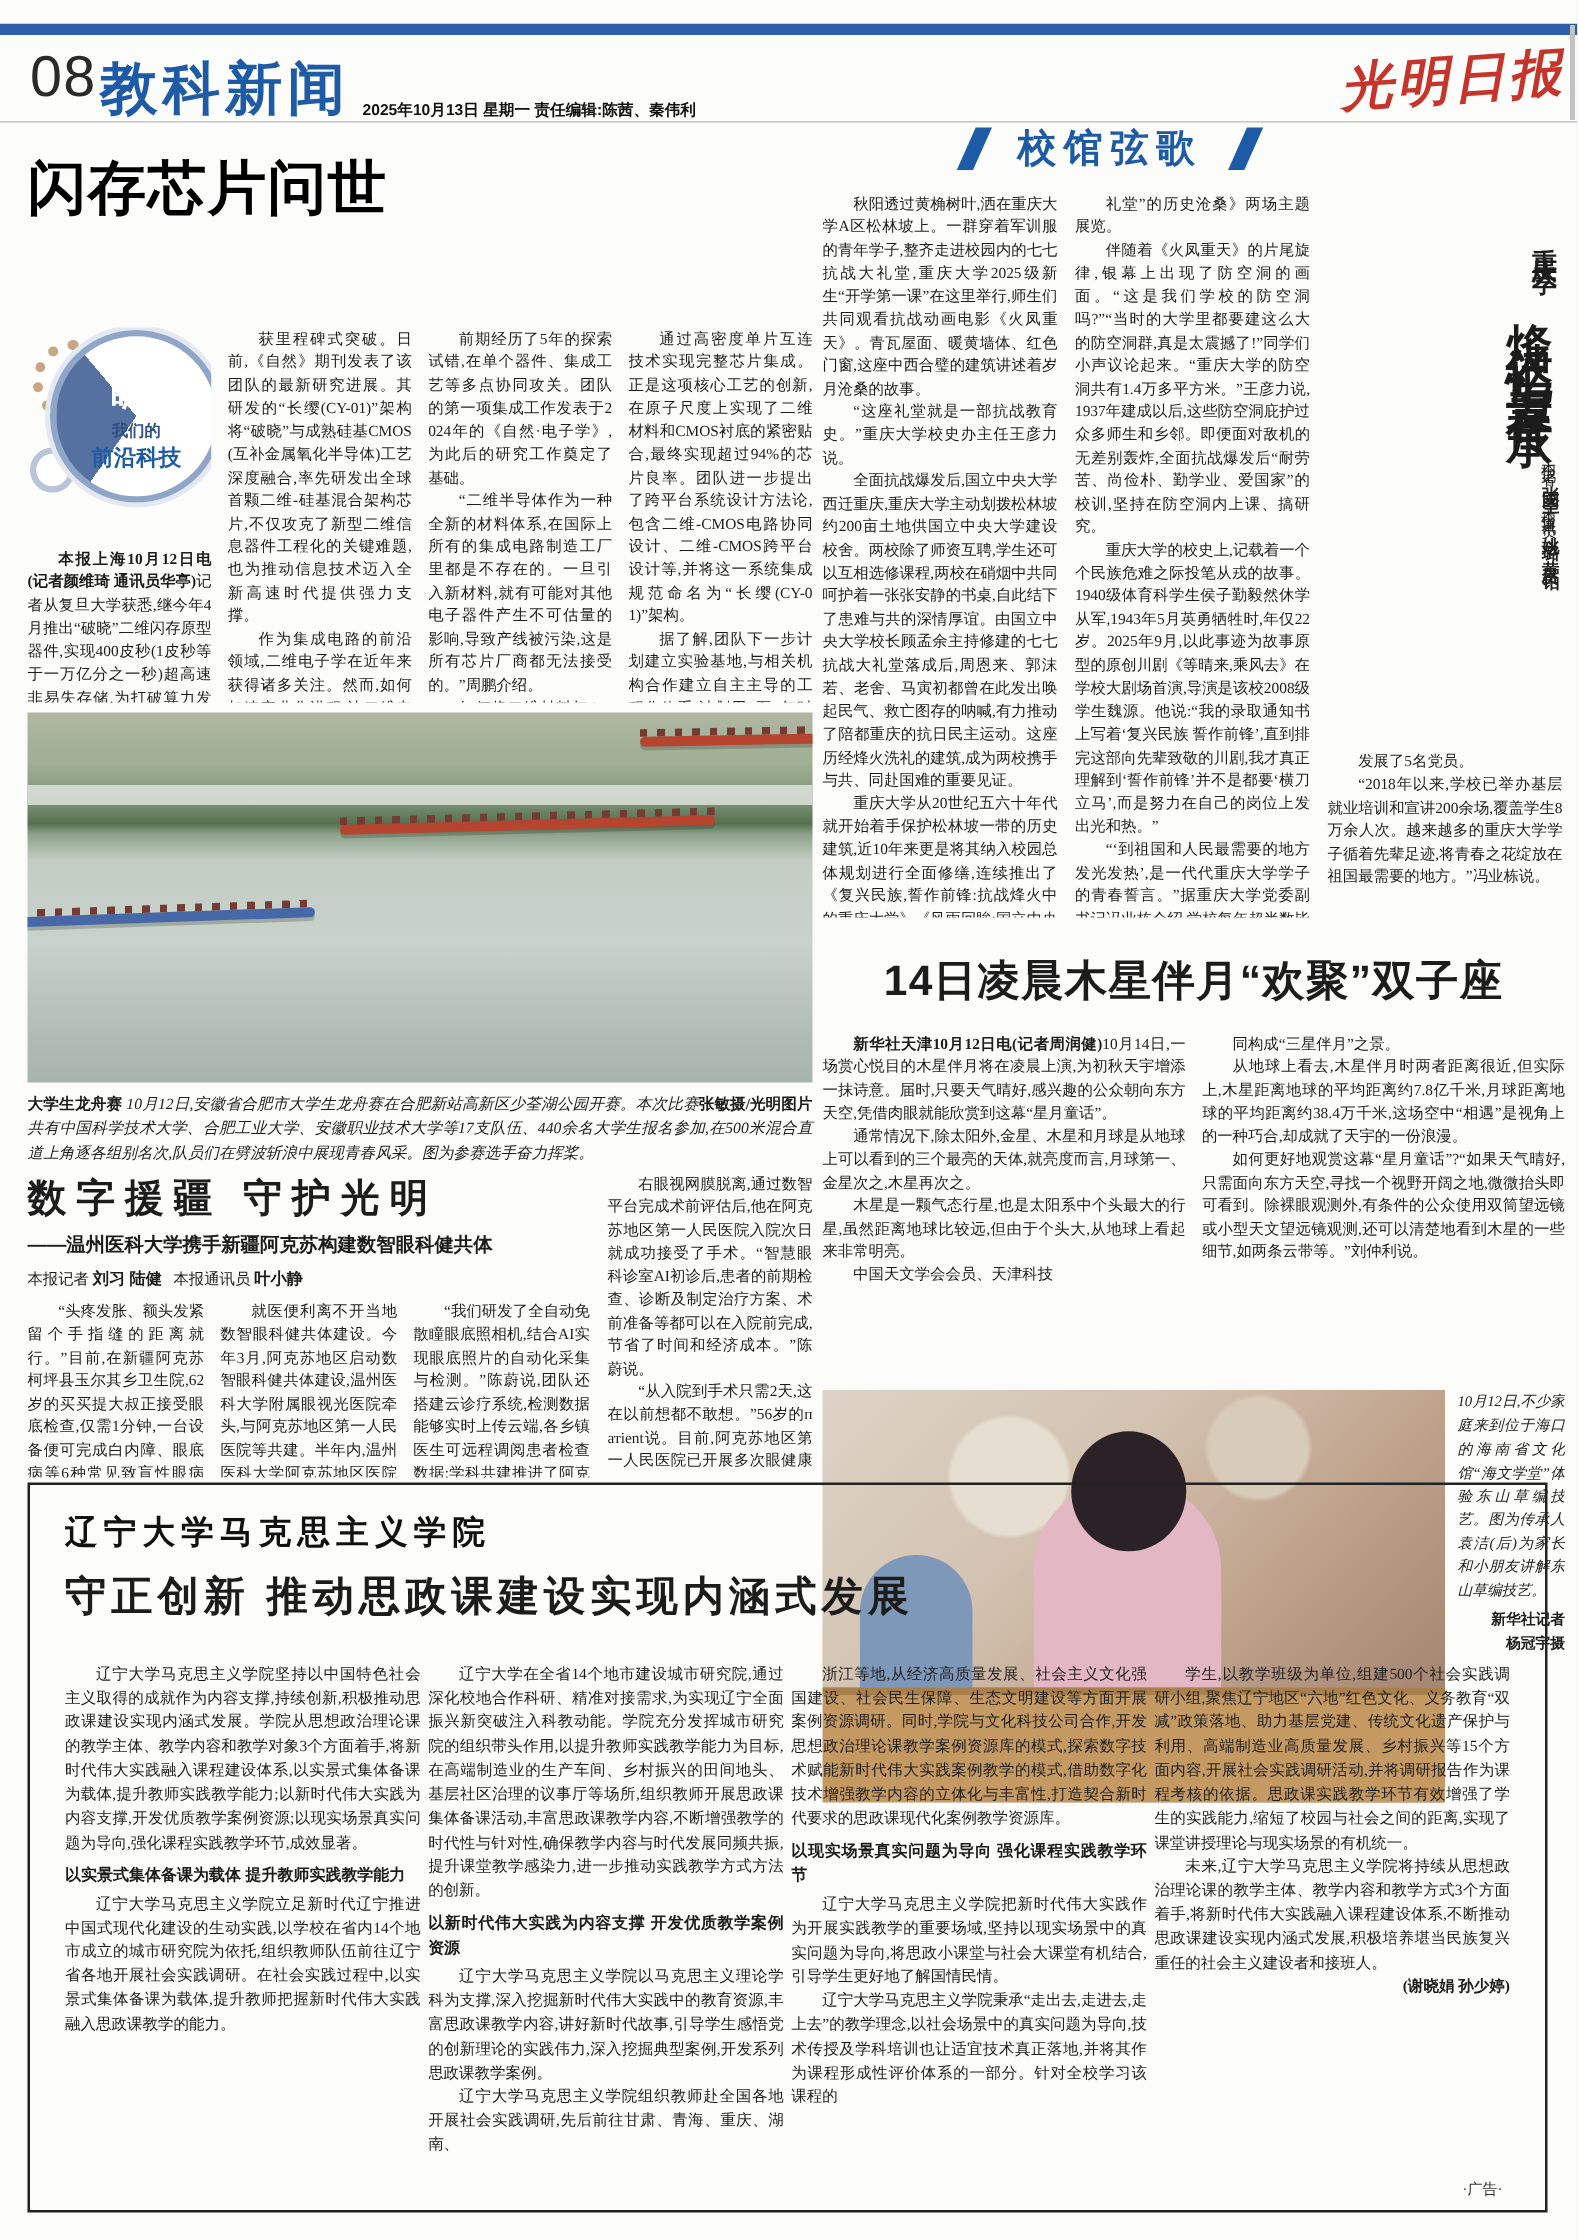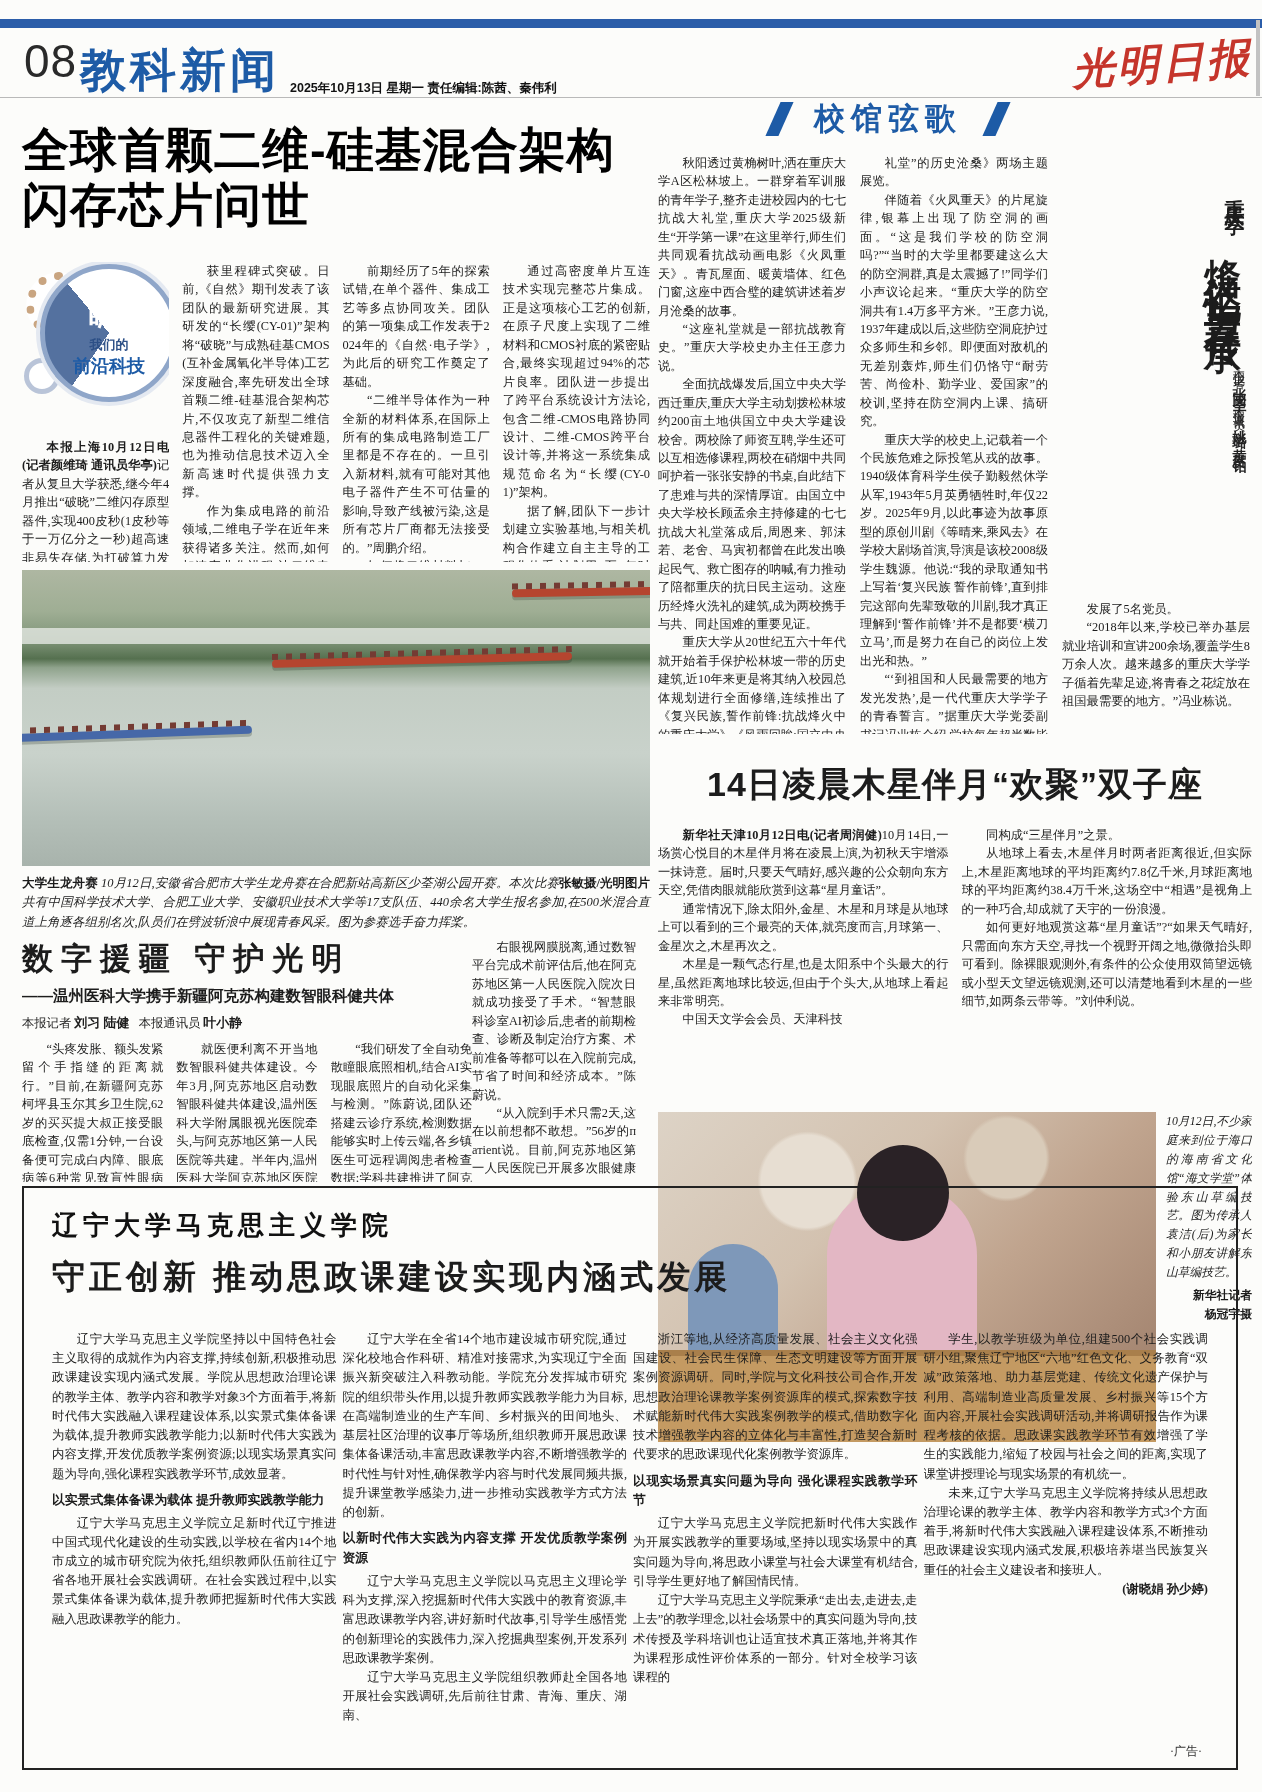--- a/index.html
+++ b/index.html
@@ -87,21 +87,21 @@
   .straw-table{position:absolute;left:0;bottom:0;width:100%;height:26%;background:#c49a62;
      border-top:6px solid #a97f4b;}
   .figure-pink{position:absolute;left:34%;top:22%;width:150px;height:220px;border-radius:70px 70px 20px 20px;
      background:#e3b7c4;}
   .figure-hair{position:absolute;left:40%;top:10%;width:92px;height:96px;border-radius:50%;background:#2a2226;}
   .figure-child{position:absolute;left:6%;top:40%;width:90px;height:150px;border-radius:45px 45px 10px 10px;background:#7e98b9;}
   .straw-cap{width:86px;overflow:hidden;font-size:11.8px;line-height:1.6;text-align:justify;
      word-break:break-all;font-style:italic;}
   .straw-cap .credit{font-style:normal;font-weight:bold;text-align:right;display:block;margin-top:4px;}
   
-  .eye{left:22px;top:938px;width:628px;height:240px;display:flex;}
+  .eye{left:22px;top:938px;width:628px;height:240px;display:flex;gap:14px;}
   .eye-left{width:450px;}
   .eye-h1{font-family:"Liberation Sans","DejaVu Sans",sans-serif;font-size:31px;font-weight:900;
      letter-spacing:8px;margin:0 0 6px;}
   .eye-h2{font-size:15.5px;font-weight:bold;margin:0 0 7px;font-family:"Liberation Sans","DejaVu Sans",sans-serif;}
   .eye-byline{font-size:12.3px;margin-bottom:8px;}
   .eye-byline b{font-size:13px;}
   .eye-cols{height:142px;}
   .eye-right{width:164px;overflow:hidden;font-size:12.3px;line-height:1.5;text-align:justify;word-break:break-all;}
   
   .ln{left:22px;top:1186px;width:1216px;height:584px;border:2px solid #222;box-sizing:border-box;
@@ -122,21 +122,20 @@
 
   <div class="abs topbar"></div>
   <div class="abs regmark"></div>
   <div class="abs pageno">08</div>
   <div class="abs section-title">教科新闻</div>
   <div class="abs dateline">2025年10月13日 星期一  责任编辑:陈茜、秦伟利</div>
   <div class="abs masthead">光明日报</div>
   <div class="abs head-rule"></div>
 
   <div class="abs chip-headline">
-    <div>全球首颗二维-硅基混合架构</div>
     <div>闪存芯片问世</div>
   </div>
   <div class="abs chip-cols cols">
     <div class="col">
       <div class="badge-wrap">
         <div class="badge-gear"></div>
         <div class="badge-gear2"></div>
         <div class="badge-circle">
           <div class="badge-qiao">瞧!</div>
           <div class="badge-l2">我们的</div>
@@ -181,21 +180,21 @@
     </div>
     <div class="xg-cols">
       <div class="xg-col">
           <p class="para">秋阳透过黄桷树叶,洒在重庆大学A区松林坡上。一群穿着军训服的青年学子,整齐走进校园内的七七抗战大礼堂,重庆大学2025级新生“开学第一课”在这里举行,师生们共同观看抗战动画电影《火凤重天》。青瓦屋面、暖黄墙体、红色门窗,这座中西合璧的建筑讲述着岁月沧桑的故事。</p>
           <p class="para">“这座礼堂就是一部抗战教育史。”重庆大学校史办主任王彦力说。</p>
           <p class="para">全面抗战爆发后,国立中央大学西迁重庆,重庆大学主动划拨松林坡约200亩土地供国立中央大学建设校舍。两校除了师资互聘,学生还可以互相选修课程,两校在硝烟中共同呵护着一张张安静的书桌,自此结下了患难与共的深情厚谊。由国立中央大学校长顾孟余主持修建的七七抗战大礼堂落成后,周恩来、郭沫若、老舍、马寅初都曾在此发出唤起民气、救亡图存的呐喊,有力推动了陪都重庆的抗日民主运动。这座历经烽火洗礼的建筑,成为两校携手与共、同赴国难的重要见证。</p>
           <p class="para">重庆大学从20世纪五六十年代就开始着手保护松林坡一带的历史建筑,近10年来更是将其纳入校园总体规划进行全面修缮,连续推出了《复兴民族,誓作前锋:抗战烽火中的重庆大学》《风雨回眸:国立中央大学西迁暨“七七抗战大</p>
         </div>
       <div class="xg-col">
           <p class="para">礼堂”的历史沧桑》两场主题展览。</p>
-          <p class="para">伴随着《火凤重天》的片尾旋律,银幕上出现了防空洞的画面。“这是我们学校的防空洞吗?”“当时的大学里都要建这么大的防空洞群,真是太震撼了!”同学们小声议论起来。“重庆大学的防空洞共有1.4万多平方米。”王彦力说,1937年建成以后,这些防空洞庇护过众多师生和乡邻。即便面对敌机的无差别轰炸,师生们仍恪守“耐劳苦、尚俭朴、勤学业、爱国家”的校训,坚持在防空洞内上课、搞研究。</p>
+          <p class="para">伴随着《火凤重天》的片尾旋律,银幕上出现了防空洞的画面。“这是我们学校的防空洞吗?”“当时的大学里都要建这么大的防空洞群,真是太震撼了!”同学们小声议论起来。“重庆大学的防空洞共有1.4万多平方米。”王彦力说,1937年建成以后,这些防空洞庇护过众多师生和乡邻。即便面对敌机的无差别轰炸,全面抗战爆发后“耐劳苦、尚俭朴、勤学业、爱国家”的校训,坚持在防空洞内上课、搞研究。</p>
           <p class="para">重庆大学的校史上,记载着一个个民族危难之际投笔从戎的故事。1940级体育科学生侯子勤毅然休学从军,1943年5月英勇牺牲时,年仅22岁。2025年9月,以此事迹为故事原型的原创川剧《等晴来,乘风去》在学校大剧场首演,导演是该校2008级学生魏源。他说:“我的录取通知书上写着‘复兴民族 誓作前锋’,直到排完这部向先辈致敬的川剧,我才真正理解到‘誓作前锋’并不是都要‘横刀立马’,而是努力在自己的岗位上发出光和热。”</p>
           <p class="para">“‘到祖国和人民最需要的地方发光发热’,是一代代重庆大学学子的青春誓言。”据重庆大学党委副书记冯业栋介绍,学校每年超半数毕业生选择扎根西部、建设边疆。陈晓灿是土生土长的重庆人,2021年毕业时毅然奔赴雪域高原;2023届毕业生向航在新疆墨玉乌尔其乡,短短两年间便增加集体收入15万元,还</p>
         </div>
       <div class="xg-col">
         <div class="vert-block">
           <div class="vert-inner">
             <div class="vert-prefix">重庆大学:</div>
             <div class="vert-title">烽火记忆与青春传承</div>
             <div class="vert-byline">
               <span>本报记者</span>

